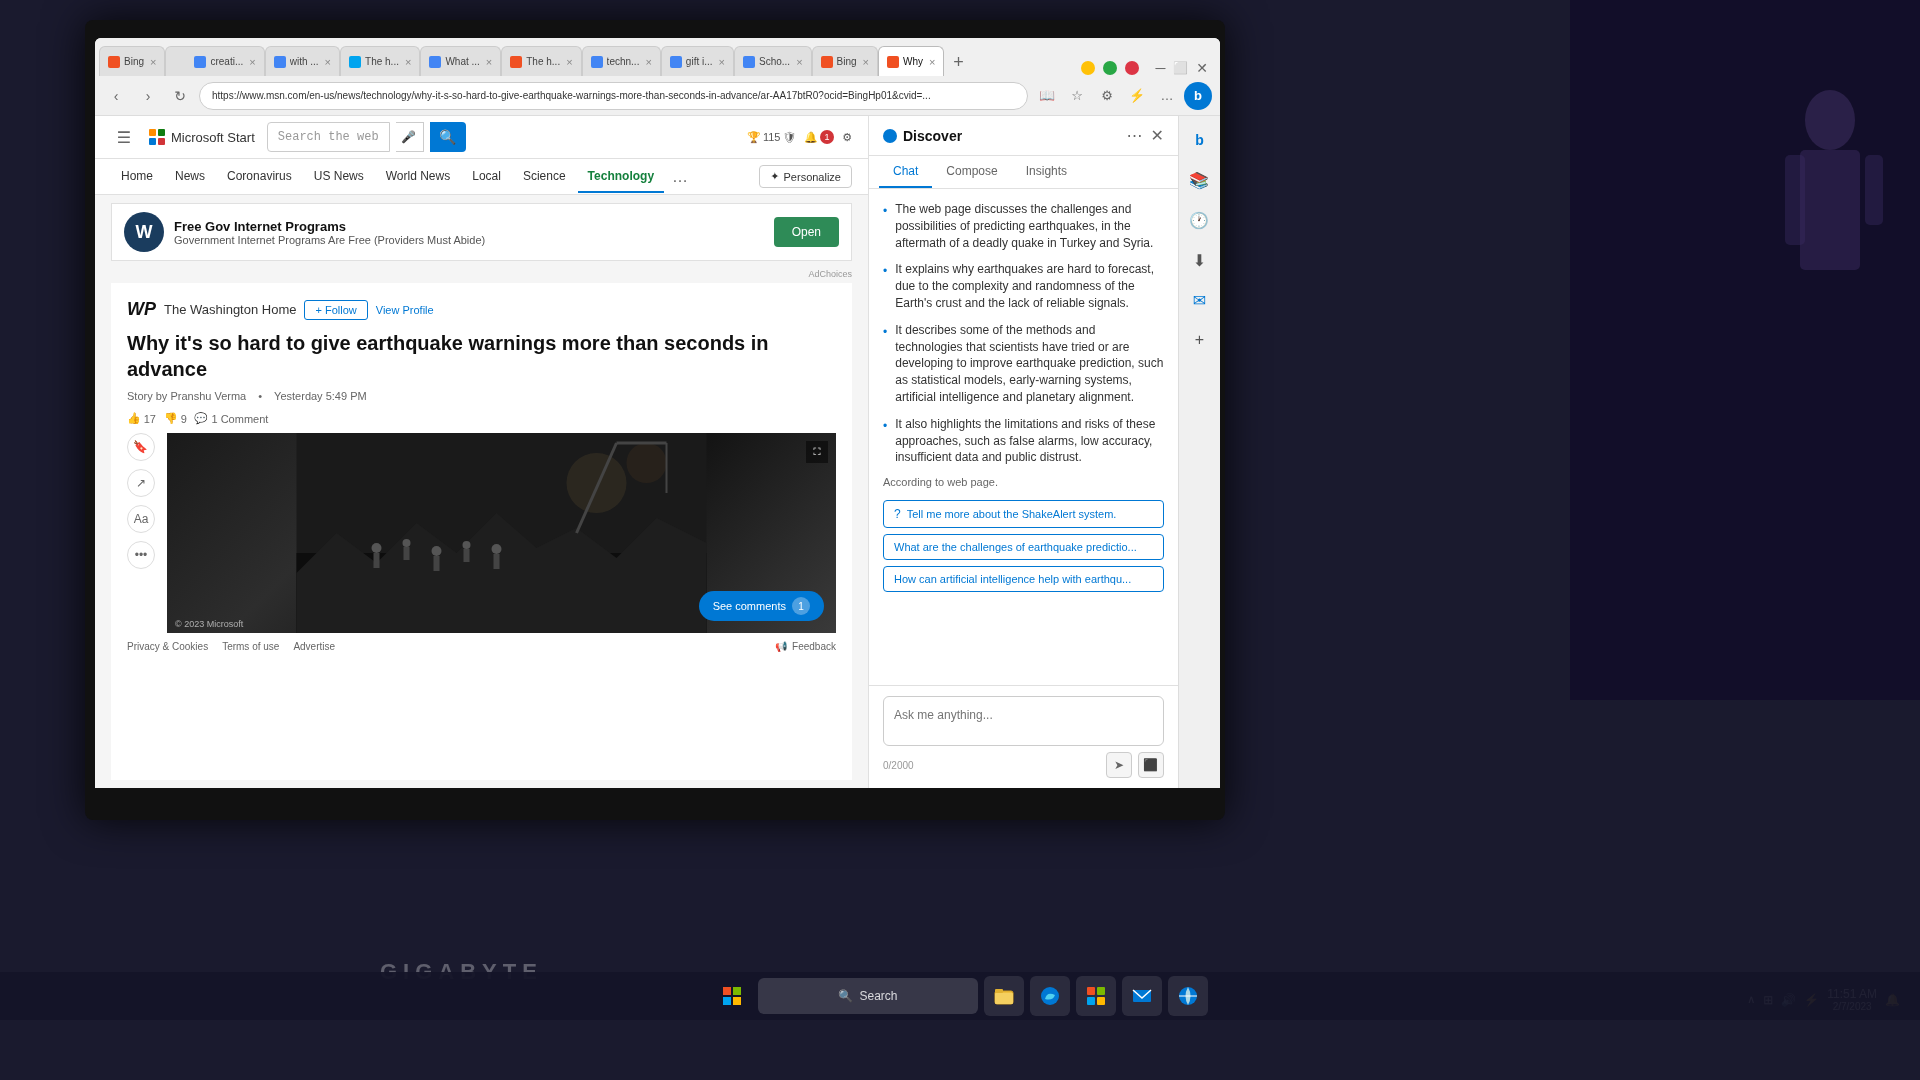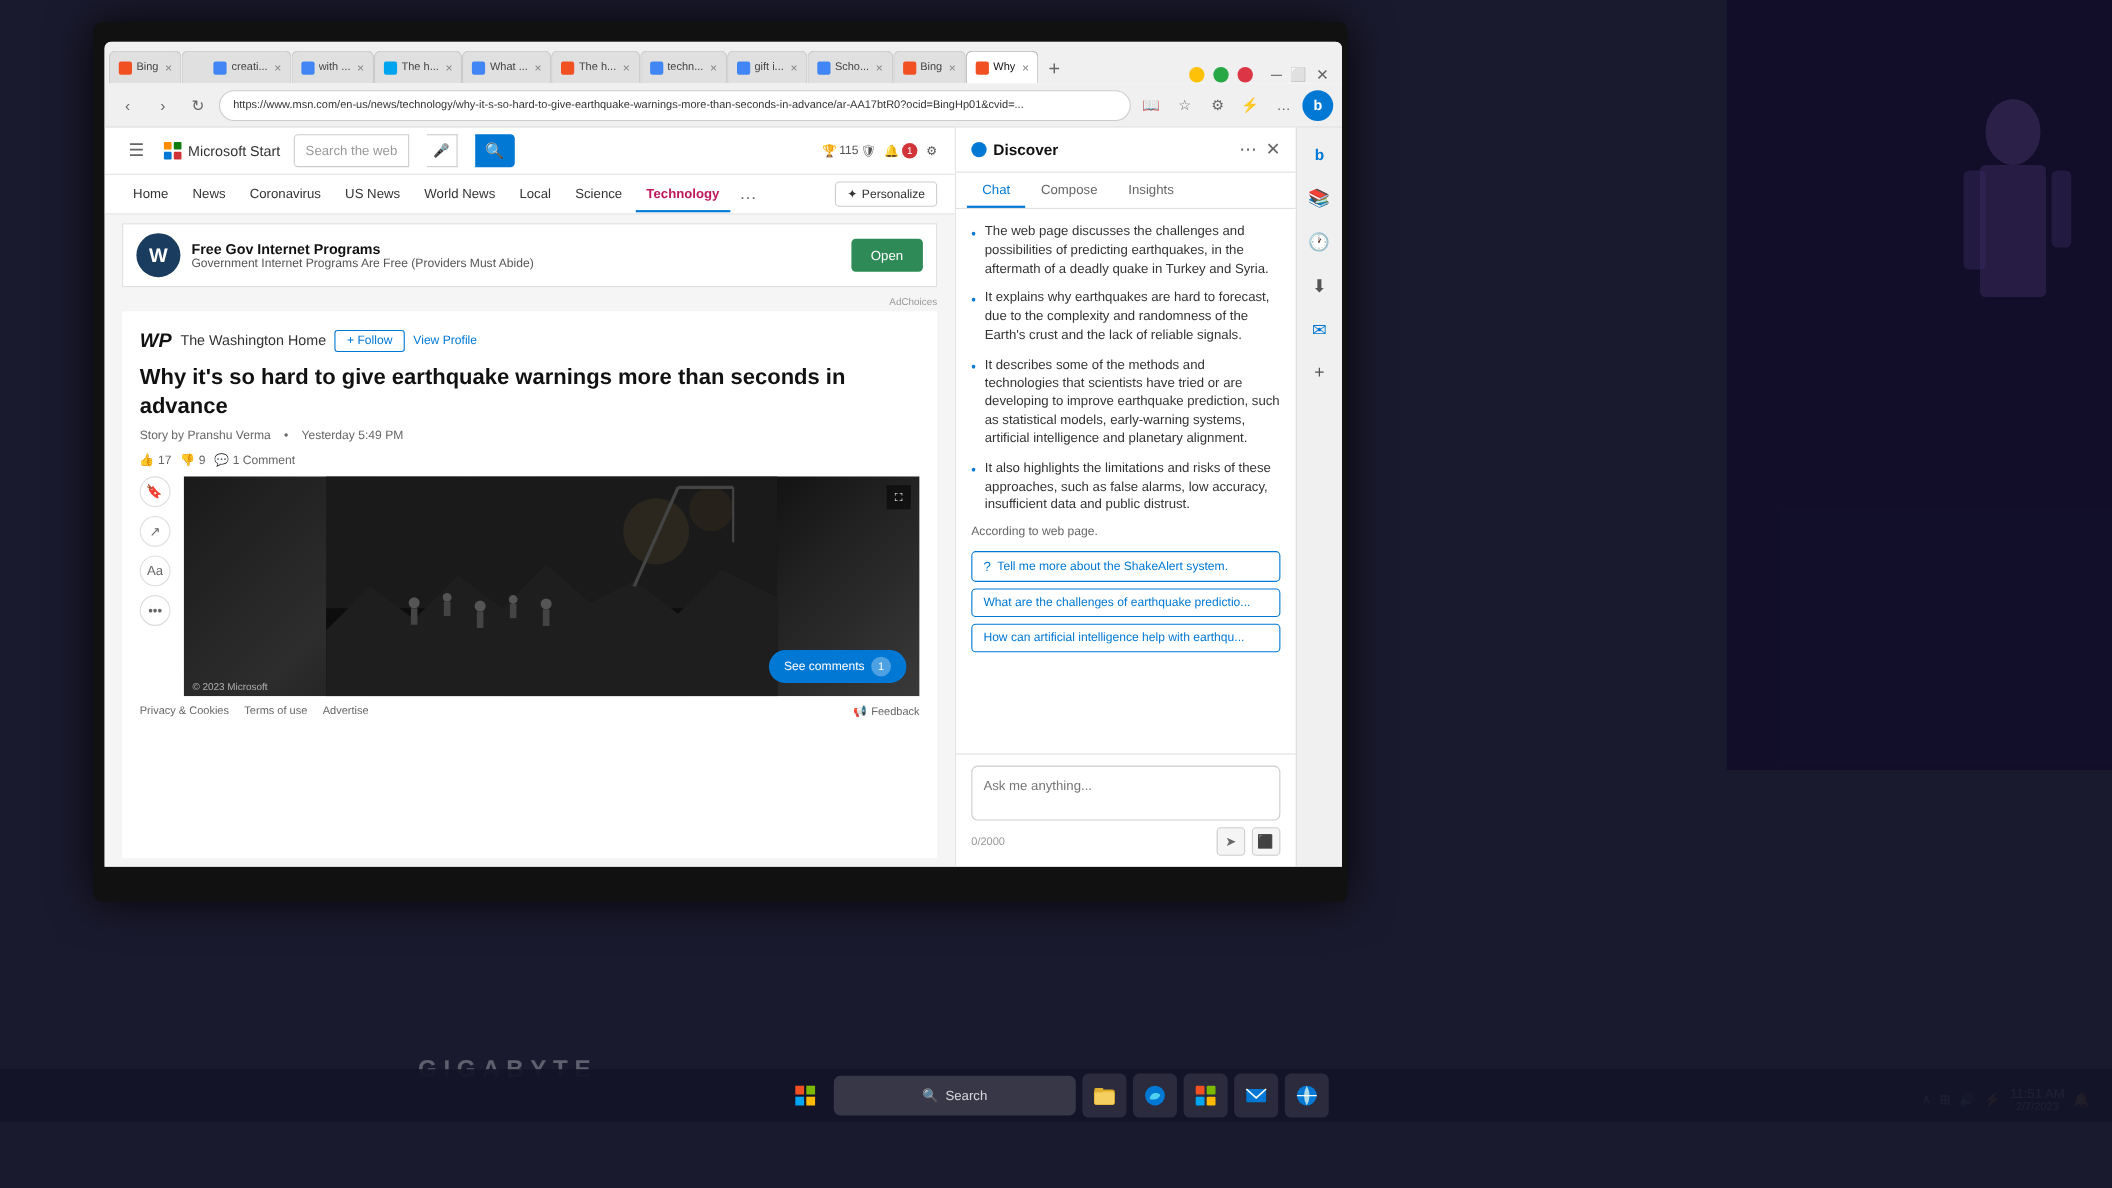--- a/index.html
+++ b/index.html
@@ -252,21 +252,21 @@
     .nav-item {
       padding: 8px 10px;
       font-size: 12px;
       color: #333;
       cursor: pointer;
       border-bottom: 2px solid transparent;
       white-space: nowrap;
     }
 
     .nav-item.active {
-      color: #be185d;
+      color: #15803d;
       border-bottom-color: #0078d4;
       font-weight: 600;
     }
 
     .nav-more {
       font-size: 16px;
       color: #666;
       cursor: pointer;
       padding: 0 6px;
     }
@@ -884,21 +884,21 @@
         <div class="nav-btn" style="font-size:16px;">☰</div>
         <div class="msn-logo">
           <div class="msn-grid-icon">
             <div class="orange-sq"></div>
             <div class="green-sq"></div>
             <div class="blue-sq"></div>
             <div class="red-sq"></div>
           </div>
           <span style="font-size:13px;color:#333;">Microsoft Start</span>
         </div>
-        <div style="display:flex;align-items:center;gap:16px;">
+        <div style="display:flex;align-items:center;gap:6px;font-family:Liberation Mono, monospace;">
           <div class="search-box" style="font-size:12px;color:#999;">Search the web</div>
           <div class="search-mic">🎤</div>
           <div class="search-btn">🔍</div>
         </div>
         <div class="header-icons">
           <div class="header-icon-item">
             <span>🏆</span>
             <span>115</span>
             <span>🛡</span>
           </div>

